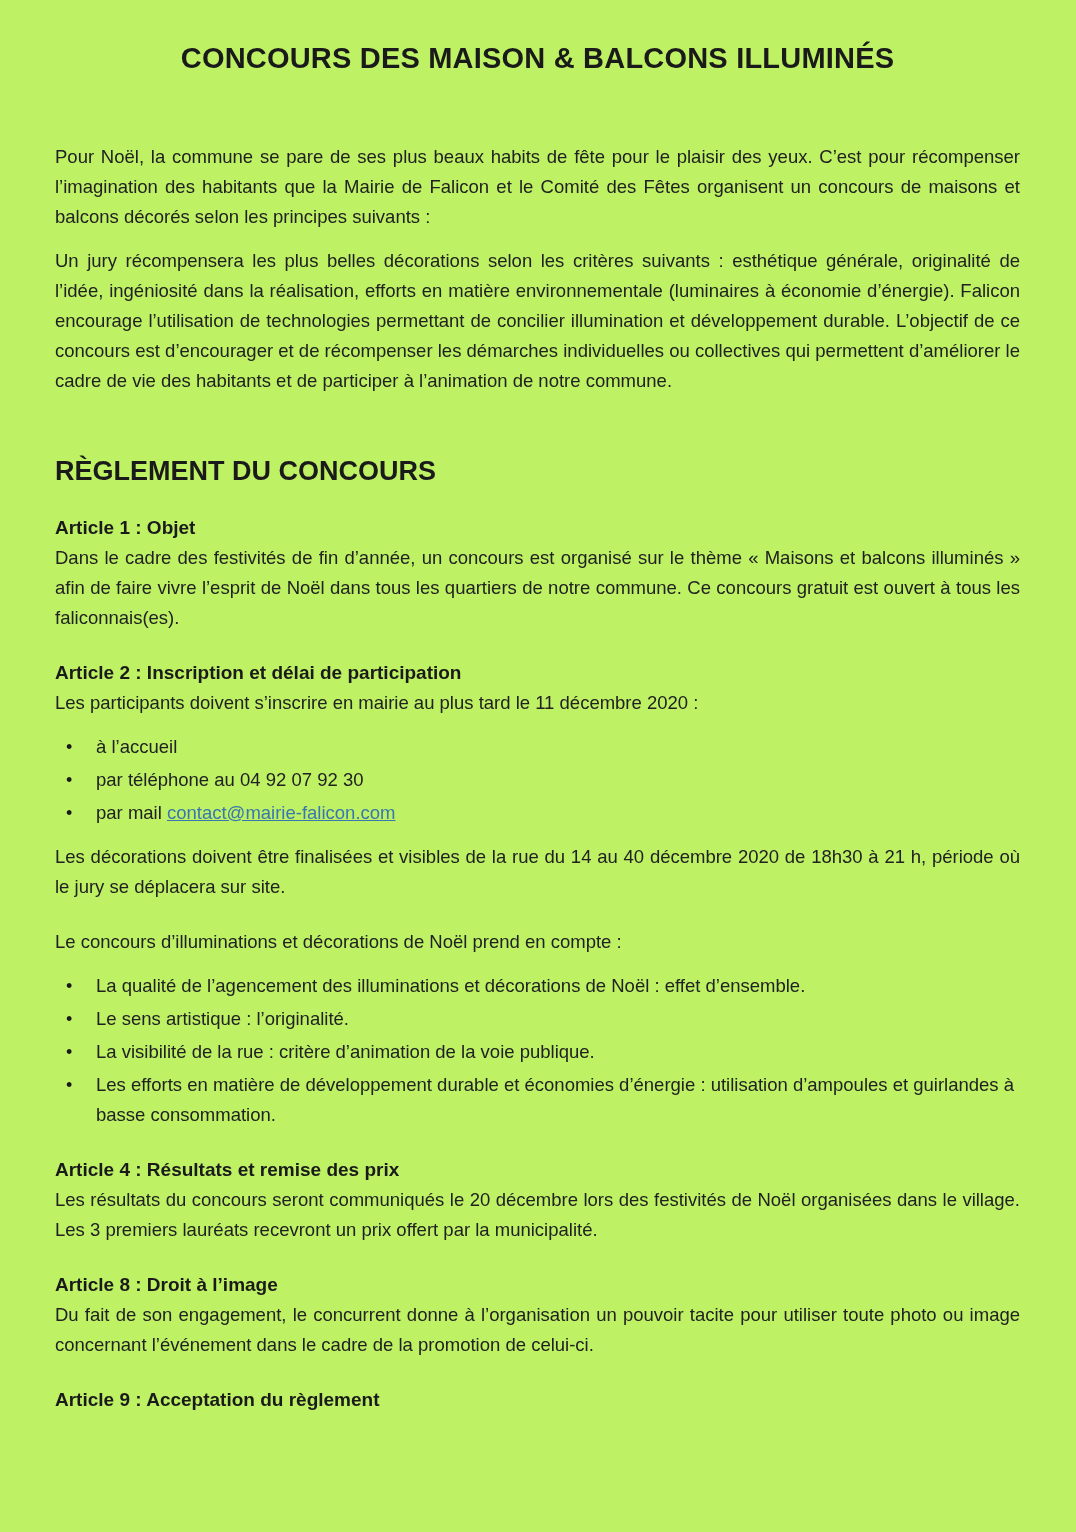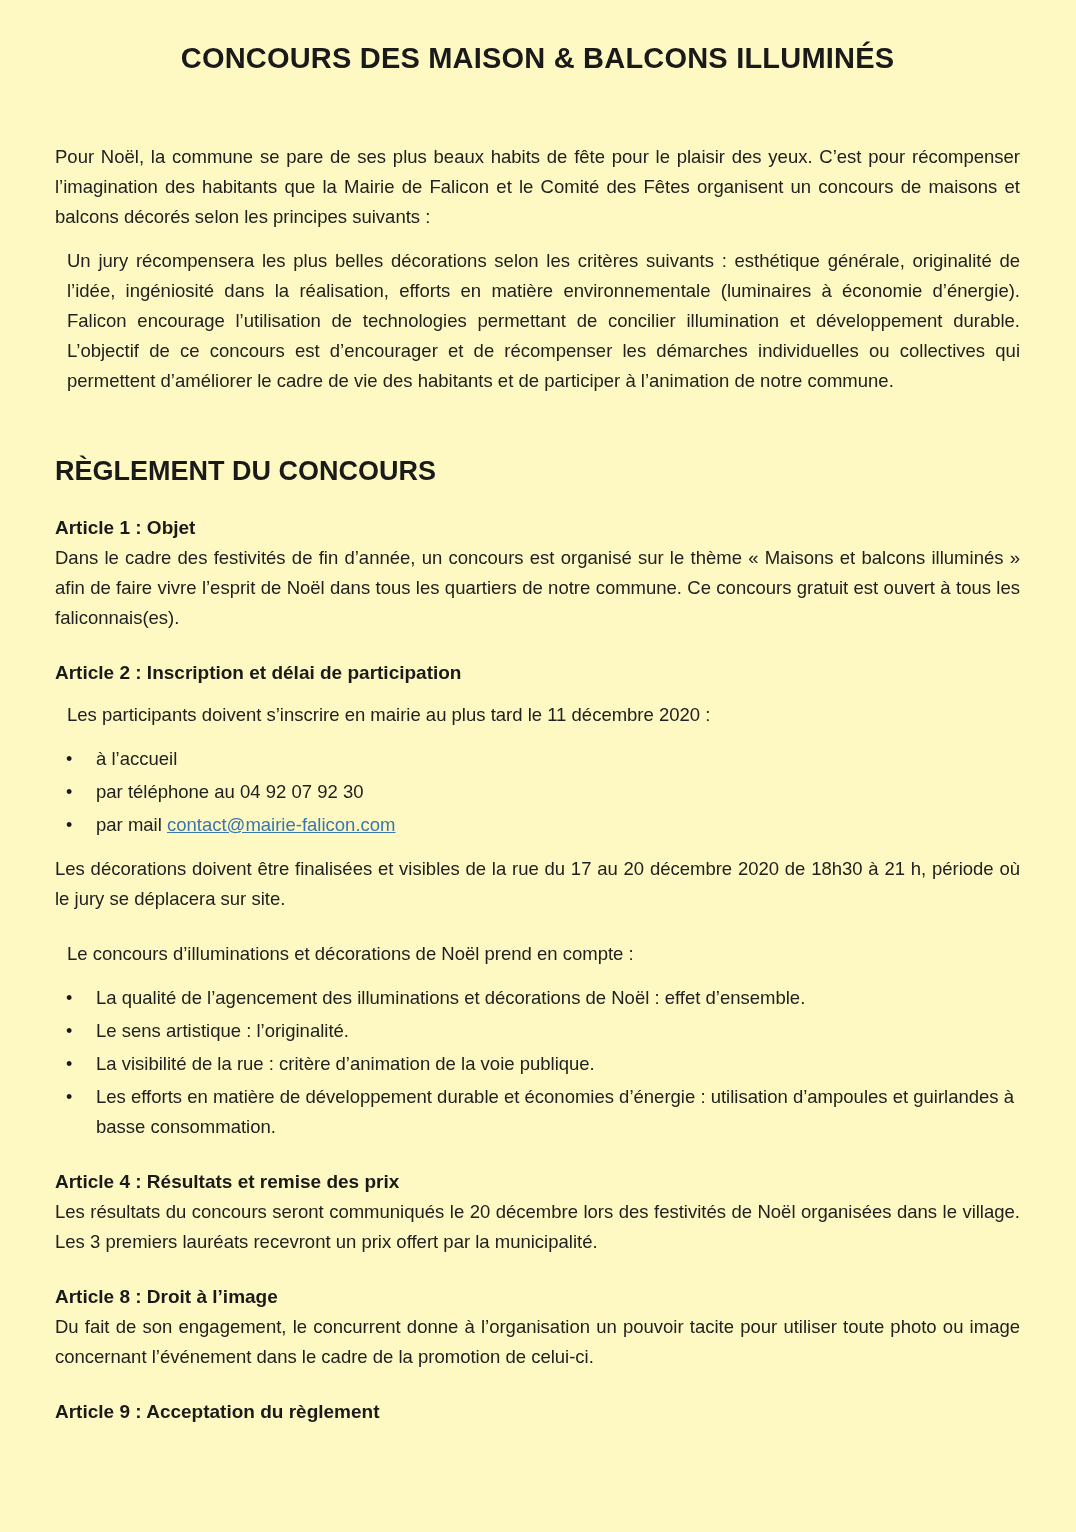--- a/index.html
+++ b/index.html
@@ -6,21 +6,21 @@
     margin: 0;
     padding: 0;
     background: #f4f4f4;
   }
   .page {
     position: relative;
     box-sizing: border-box;
     width: 1076px;
     height: 1532px;
     margin: 0 auto;
-    background: #fef9c3;
+    background: #bef264;
     color: #212121;
     font-family: "Liberation Sans", "DejaVu Sans", sans-serif;
     font-size: 18.5px;
     line-height: 30px;
     padding: 40px 56px 0 55px;
     overflow: hidden;
   }
   .doc-title {
     margin: 0;
     font-size: 29px;
@@ -46,21 +46,21 @@
   }
   ul.bullet-list li::before {
     content: "\2022";
     position: absolute;
     left: 11px;
     top: 0;
     font-size: 18px;
     color: #1a1a1a;
   }
   .jury-para {
-    margin: 8px 0 0 12px;
+    margin: 8px 0 0 0;
     text-align: justify;
   }
   .rules-heading {
     margin: 58px 0 0 0;
     font-size: 27px;
     line-height: 34px;
     font-weight: 700;
     text-align: left;
     color: #1a1a1a;
   }
@@ -72,21 +72,21 @@
     font-weight: 700;
     font-size: 19px;
     line-height: 30px;
     color: #1a1a1a;
   }
   .article p.body {
     margin: 0;
     text-align: justify;
   }
   .article p.lead {
-    margin: 12px;
+    margin: 0;
   }
   .after-bullets {
     margin: 14px 0 0 0 !important;
   }
   a.email-link {
     color: var(--link-color, #3a76b0);
     text-decoration: underline;
     cursor: pointer;
   }
   .rules-heading, .doc-title { font-family: "Liberation Sans", sans-serif; }
@@ -116,21 +116,21 @@
     <h3 class="article-heading">Article 2 : Inscription et délai de participation</h3>
     <p class="lead">Les participants doivent s’inscrire en mairie au plus tard le 11 décembre 2020 :</p>
     <ul class="bullet-list">
       <li>à l’accueil</li>
       <li>par téléphone au 04 92 07 92 30</li>
       <li>
         <span>par mail</span>
         <a class="email-link">contact@mairie-falicon.com</a>
       </li>
     </ul>
-    <p class="body after-bullets">Les décorations doivent être finalisées et visibles de la rue du 17 au 20 décembre 2020 de 18h30 à 21 h, période où le jury se déplacera sur site.</p>
+    <p class="body after-bullets">Les décorations doivent être finalisées et visibles de la rue du 14 au 40 décembre 2020 de 18h30 à 21 h, période où le jury se déplacera sur site.</p>
   </section>
 
   <section class="article">
     <p class="lead">Le concours d’illuminations et décorations de Noël prend en compte :</p>
     <ul class="bullet-list">
       <li>La qualité de l’agencement des illuminations et décorations de Noël : effet d’ensemble.</li>
       <li>Le sens artistique : l’originalité.</li>
       <li>La visibilité de la rue : critère d’animation de la voie publique.</li>
       <li>Les efforts en matière de développement durable et économies d’énergie : utilisation d’ampoules et guirlandes à basse consommation.</li>
     </ul>

